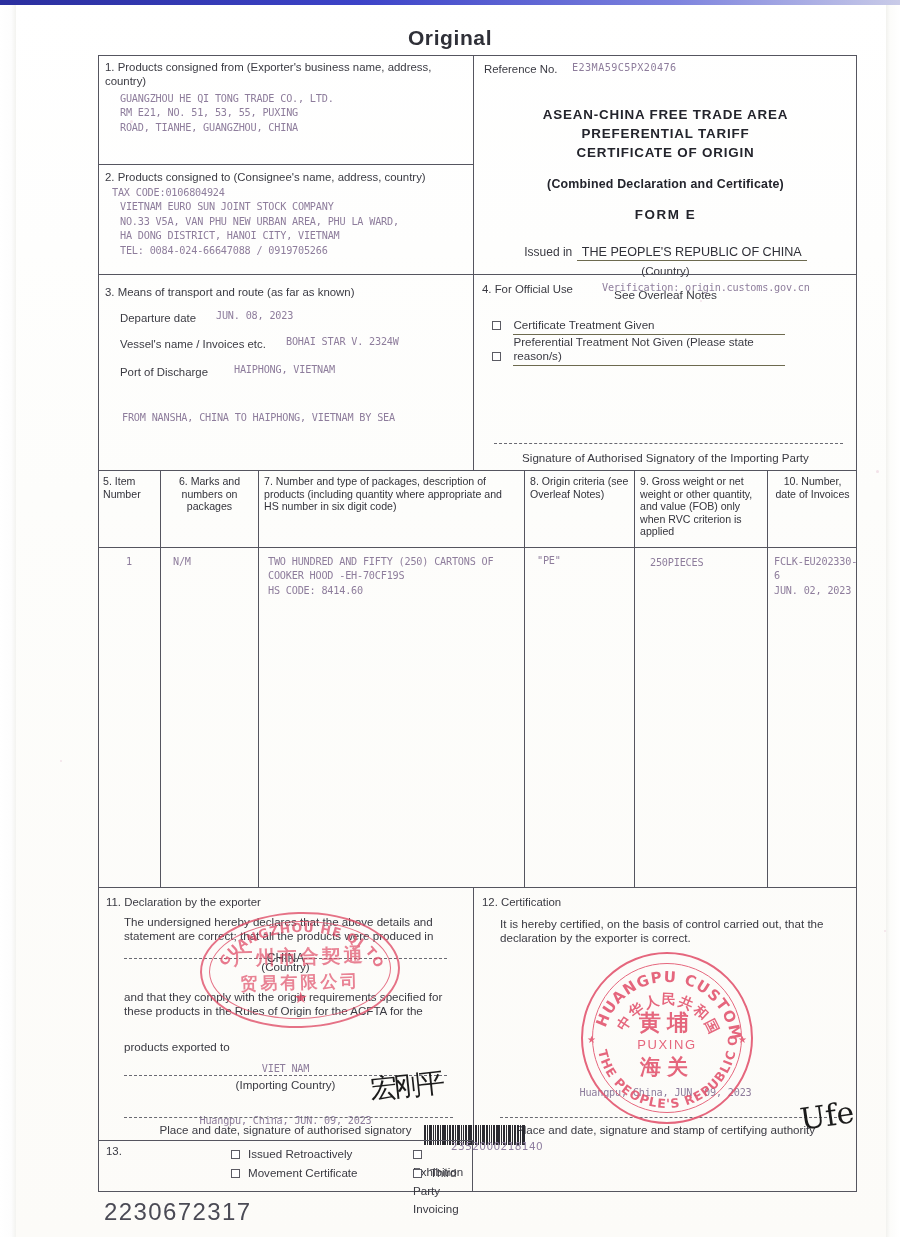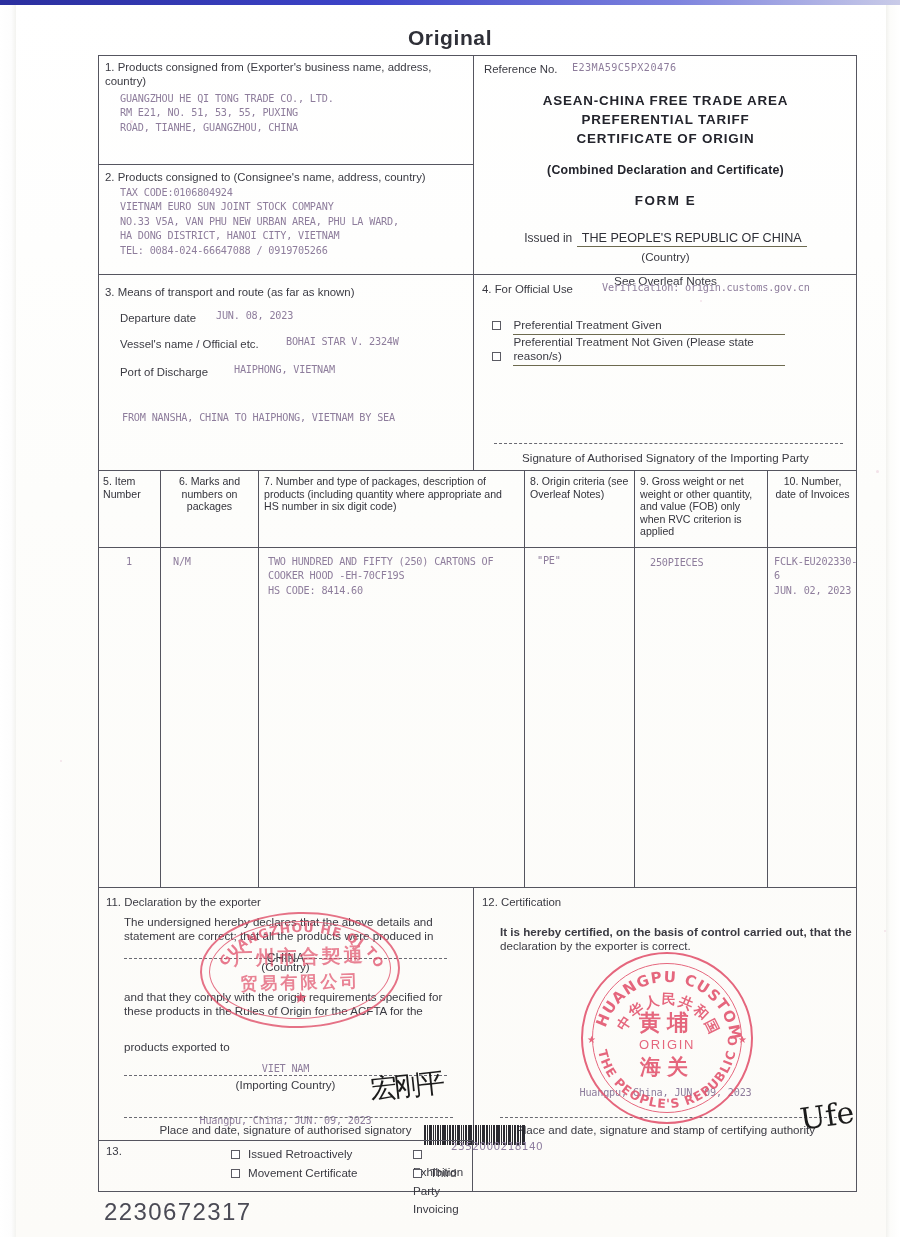--- a/index.html
+++ b/index.html
@@ -116,72 +116,72 @@
   <div class="cell" style="left:98px;top:55px;width:375px;height:110px;">
     <div class="lbl" style="padding:5px 8px 0 7px;">1. Products consigned from (Exporter's business name, address, country)</div>
     <div class="typed" style="padding-left:22px;margin-top:4px;">GUANGZHOU HE QI TONG TRADE CO., LTD.</div>
     <div class="typed" style="padding-left:22px;">RM E21, NO. 51, 53, 55, PUXING</div>
     <div class="typed" style="padding-left:22px;">ROAD, TIANHE, GUANGZHOU, CHINA</div>
   </div>
   <div class="cell bb" style="left:98px;top:55px;width:375px;height:110px;"></div>
 
   <div class="cell" style="left:98px;top:165px;width:375px;height:110px;">
     <div class="lbl" style="padding:5px 6px 0 7px;">2. Products consigned to (Consignee's name, address, country)</div>
-    <div class="typed" style="padding-left:22px;margin-top:2px;">TAX CODE:0106804924</div>
+    <div class="typed" style="padding-left:14px;margin-top:2px;">TAX CODE:0106804924</div>
     <div class="typed" style="padding-left:22px;">VIETNAM  EURO SUN JOINT STOCK COMPANY</div>
     <div class="typed" style="padding-left:22px;">NO.33 V5A, VAN PHU NEW URBAN AREA, PHU LA WARD,</div>
     <div class="typed" style="padding-left:22px;">HA DONG DISTRICT, HANOI CITY, VIETNAM</div>
     <div class="typed" style="padding-left:22px;">TEL: 0084-024-66647088 / 0919705266</div>
   </div>
   <div class="cell bb" style="left:98px;top:165px;width:375px;height:110px;"></div>
 
   <div class="cell" style="left:98px;top:279px;width:375px;height:195px;">
     <div class="lbl" style="padding:6px 6px 0 7px;">3. Means of transport and route (as far as known)</div>
     <div style="position:relative;height:26px;margin-top:10px;">
       <span class="lbl" style="position:absolute;left:22px;top:2px;">Departure date</span>
       <span class="typed" style="position:absolute;left:118px;top:0px;">JUN. 08, 2023</span>
     </div>
     <div style="position:relative;height:28px;">
-      <span class="lbl" style="position:absolute;left:22px;top:2px;">Vessel's name / Official etc.</span>
+      <span class="lbl" style="position:absolute;left:22px;top:2px;">Vessel's name / Invoices etc.</span>
       <span class="typed" style="position:absolute;left:188px;top:0px;">BOHAI STAR V. 2324W</span>
     </div>
     <div style="position:relative;height:28px;">
       <span class="lbl" style="position:absolute;left:22px;top:2px;">Port of Discharge</span>
       <span class="typed" style="position:absolute;left:136px;top:0px;">HAIPHONG, VIETNAM</span>
     </div>
     <div class="typed" style="padding-left:24px;margin-top:20px;">FROM NANSHA, CHINA TO HAIPHONG, VIETNAM BY SEA</div>
   </div>
 
   <div class="cell bl" style="left:473px;top:55px;width:384px;height:220px;">
     <div style="position:relative;height:20px;margin-top:6px;">
       <span class="lbl" style="position:absolute;left:10px;top:1px;">Reference No.</span>
       <span class="typed" style="position:absolute;left:98px;top:0px;letter-spacing:.4px;">E23MA59C5PX20476</span>
     </div>
-    <div class="hdr-big" style="margin-top:10px;">ASEAN-CHINA  FREE  TRADE  AREA</div>
+    <div class="hdr-big" style="margin-top:24px;">ASEAN-CHINA  FREE  TRADE  AREA</div>
     <div class="hdr-big">PREFERENTIAL  TARIFF</div>
     <div class="hdr-big">CERTIFICATE  OF  ORIGIN</div>
     <div class="hdr-sub" style="margin-top:15px;">(Combined Declaration and Certificate)</div>
     <div class="form-e" style="margin-top:16px;">FORM  E</div>
     <div style="position:relative;height:20px;margin-top:20px;text-align:center;">
       <span class="lbl" style="font-size:12px;">Issued in</span>
       <span class="uline" style="font-size:12.6px;padding:0 5px 1px 5px;color:#2f3038;">THE PEOPLE'S REPUBLIC OF CHINA</span>
     </div>
     <div class="center lbl" style="font-size:11.6px;margin-top:2px;">(Country)</div>
     <div class="center lbl" style="font-size:11.8px;margin-top:10px;">See Overleaf Notes</div>
   </div>
   <div class="cell bb" style="left:473px;top:55px;width:384px;height:220px;"></div>
 
   <div class="cell bl" style="left:473px;top:275px;width:384px;height:195px;">
     <div style="position:relative;height:18px;margin-top:6px;">
       <span class="lbl" style="position:absolute;left:8px;top:1px;">4. For Official Use</span>
       <span class="typed" style="position:absolute;left:128px;top:0px;">Verification: origin.customs.gov.cn</span>
     </div>
     <div style="position:relative;margin-top:16px;padding-left:18px;">
       <span class="chk"></span>
-      <span class="uline lbl" style="font-size:11.6px;width:272px;padding-bottom:2px;">Preferential Treatment Given</span>
+      <span class="uline lbl" style="font-size:11.6px;width:272px;padding-bottom:2px;">Certificate Treatment Given</span>
     </div>
     <div style="position:relative;padding-left:18px;">
       <span class="chk"></span>
       <span class="uline lbl" style="font-size:11.6px;width:272px;padding-bottom:2px;">Preferential Treatment Not Given (Please state reason/s)</span>
     </div>
     <div style="position:absolute;left:20px;right:14px;bottom:26px;">
       <div class="dashline"></div>
     </div>
     <div class="center lbl" style="position:absolute;left:0;right:0;bottom:5px;font-size:11.6px;">Signature of Authorised Signatory of the Importing Party</div>
   </div>
@@ -269,21 +269,21 @@
           <textPath href="#arcTop" startOffset="6%">GUANGZHOU HE QI TONG TRADE CO., LTD.</textPath>
         </text>
       </svg>
     </div>
     <div style="position:absolute;left:50%;top:74px;transform:translateX(-50%);color:#e04a66;font-size:16px;">★</div>
   </div>
   <div class="sig" style="left:370px;top:1068px;font-size:27px;transform:rotate(-6deg);letter-spacing:-3px;">宏刚平</div>
 
   <div class="cell bl" style="left:473px;top:888px;width:384px;height:252px;">
     <div class="lbl" style="padding:7px 6px 0 8px;">12. Certification</div>
-    <div class="lbl" style="padding-left:26px;margin-top:16px;font-size:11.6px;font-weight:bold;">It is hereby certified, on the basis of control carried out, that the</div>
+    <div class="lbl" style="padding-left:26px;margin-top:8px;font-size:11.6px;">It is hereby certified, on the basis of control carried out, that the</div>
     <div class="lbl" style="padding-left:26px;font-size:11.6px;">declaration by the exporter is correct.</div>
     <div class="center typed" style="position:absolute;left:0;right:0;bottom:40px;">Huangpu, China, JUN. 09, 2023</div>
     <div style="position:absolute;left:26px;right:20px;bottom:22px;">
       <div class="dashline"></div>
     </div>
     <div class="center lbl" style="position:absolute;left:0;right:0;bottom:3px;font-size:11.6px;">Place and date, signature and stamp of certifying authority</div>
   </div>
 
   <div class="stamp-circle" style="left:581px;top:952px;">
     <svg viewBox="0 0 168 168" width="168" height="168" style="position:absolute;left:0;top:0;">
@@ -297,21 +297,21 @@
       </text>
       <text font-size="12.5" font-family="DejaVu Sans, sans-serif" fill="#e2526c" font-weight="bold" letter-spacing="1">
         <textPath href="#arcCBot" startOffset="6%">THE PEOPLE'S REPUBLIC OF CHINA</textPath>
       </text>
       <text font-size="14" font-family="DejaVu Sans, sans-serif" fill="#e2526c" font-weight="bold" letter-spacing="2">
         <textPath href="#arcCn" startOffset="13%">中华人民共和国</textPath>
       </text>
     </svg>
     <div class="circ-inner">
       <div class="circ-cn">黄埔</div>
-      <div class="circ-or">ORIGIN</div>
+      <div class="circ-or">PUXING</div>
       <div class="circ-cn2">海关</div>
     </div>
     <div class="star" style="left:4px;top:80px;">★</div>
     <div class="star" style="right:4px;top:80px;">★</div>
   </div>
   <div class="sig" style="left:800px;top:1098px;font-size:30px;transform:rotate(-8deg);">Ufe</div>
 
   <div class="barcode" style="left:424px;top:1125px;">
     <i style="width:2px"></i>
       <i style="width:1px"></i>

